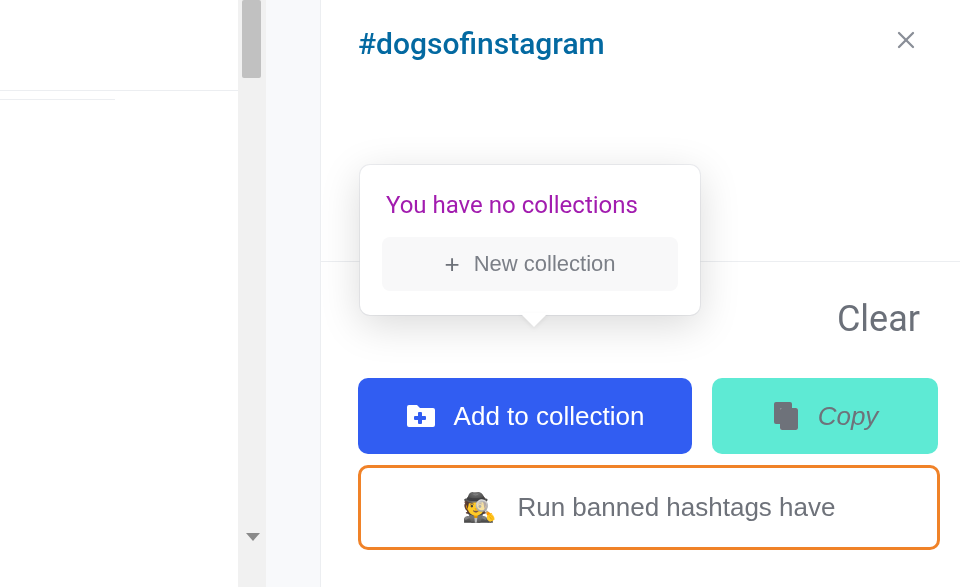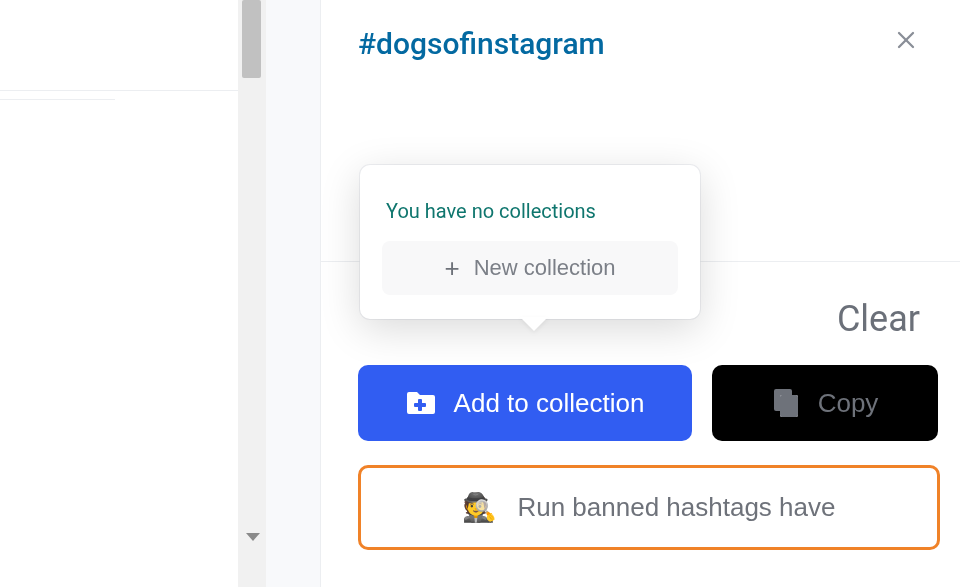--- a/index.html
+++ b/index.html
@@ -85,25 +85,24 @@
       position: absolute;
       left: 360px; top: 165px;
       width: 340px;
       background: #ffffff;
       border-radius: 10px;
       box-shadow: 0 10px 40px rgba(0,0,0,0.15), 0 0 0 1px rgba(230,232,236,0.6);
       padding: 26px 22px 24px 22px;
       z-index: 20;
     }
     .popover-title {
-      font-size: 20px;
-      color: #0f766e;
+      font-size: 24px;
+      color: #a21caf;
       margin-bottom: 18px;
       padding-left: 4px;
-      margin-top: 8px;
     }
     .new-collection-btn {
       width: 100%;
       height: 54px;
       background: #f8f8f9;
       border: none;
       border-radius: 8px;
       display: flex;
       align-items: center;
       justify-content: center;
@@ -129,21 +128,21 @@
     }
     .clear-link {
       position: absolute;
       right: 40px; top: 298px;
       font-size: 36px;
       color: #6b7079;
       cursor: pointer;
     }
     .action-row {
       position: absolute;
-      left: 358px; top: 365px;
+      left: 358px; top: 378px;
       display: flex;
       gap: 20px;
       align-items: flex-end;
     }
     .btn {
       height: 76px;
       border-radius: 10px;
       display: flex;
       align-items: center;
       justify-content: center;
@@ -152,23 +151,24 @@
       cursor: pointer;
       gap: 18px;
       border: none;
     }
     .btn-primary {
       background: #315df2;
       color: #ffffff;
       width: 334px;
     }
     .btn-secondary {
-      background: #000000;
+      background: #5eead4;
       color: #6e727a;
       width: 226px;
+      font-style: italic;
     }
     .btn svg { flex-shrink: 0; }
     .scan-btn {
       position: absolute;
       left: 358px; top: 465px;
       width: 582px;
       height: 85px;
       border: 3px solid #f08228;
       border-radius: 10px;
       display: flex;

